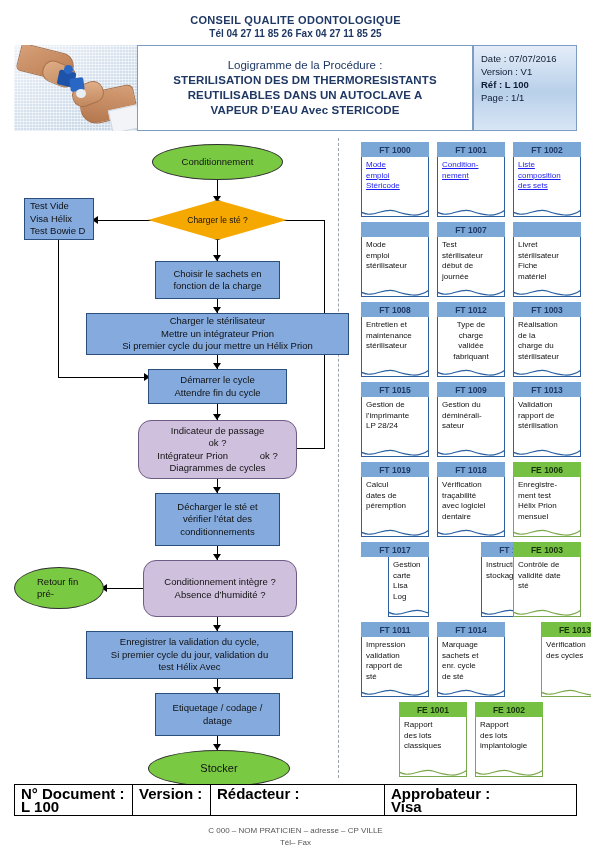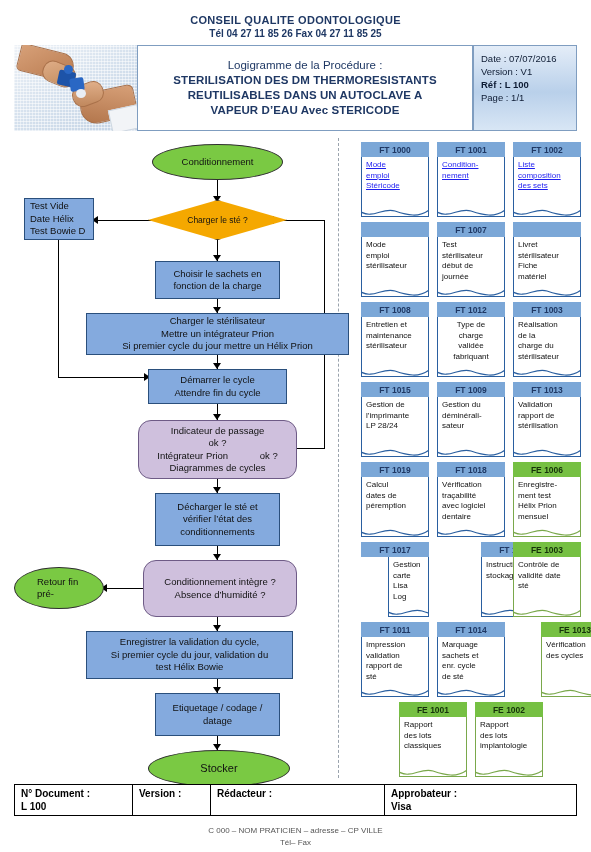--- a/index.html
+++ b/index.html
@@ -87,21 +87,21 @@
     font-size:8px;line-height:10.5px;color:#111;overflow:hidden;}
   .card.ft .cbody{background:#ffffff;border:1px solid #2a5fa0;border-top:none;}
   .card.fe .cbody{background:#ffffff;border:1px solid #7aa84b;border-top:none;}
   .card .lnkt{color:#1d1df0;text-decoration:underline;}
   .stack{position:absolute;border:1px solid #7aa84b;background:#fdfdfa;}
 
   
   .ftbl{position:absolute;left:14px;top:784px;width:563px;height:32px;
     border:1.5px solid #000;box-sizing:border-box;display:flex;background:#fff;}
   .ftbl .c{border-right:1.5px solid #000;box-sizing:border-box;padding:3px 0 0 6px;
-    font-size:10px;font-weight:bold;color:#000;line-height:12.5px;}
+    font-size:15px;font-weight:bold;color:#000;line-height:12.5px;}
   .ftbl .c:last-child{border-right:none;}
   .c1{width:118px;} .c2{width:78px;} .c3{width:174px;} .c4{flex:1;}
 
   .fnote{position:absolute;left:0;width:591px;text-align:center;font-size:8px;color:#555;}
 </style>
 </head>
 <body>
 
 <div class="hdr-title">CONSEIL QUALITE ODONTOLOGIQUE</div>
 <div class="hdr-tel">Tél 04 27 11 85 26    Fax 04 27 11 85 25</div>
@@ -191,21 +191,21 @@
 
   <div class="dia" style="left:148px;top:66px;width:139px;height:40px;">
     <div class="shape"></div>
     <div class="lbl">
         <span>Charger le sté ?</span>
       </div>
   </div>
 
   <div class="node n-plain" style="left:24px;top:64px;width:70px;height:42px;flex-direction:column;align-items:flex-start;justify-content:center;">
     <span>Test Vide</span>
-    <span>Date Hélix</span>
+    <span>Visa Hélix</span>
     <span>Test Bowie D</span>
   </div>
 
   <div class="node n-proc" style="left:155px;top:127px;width:125px;height:38px;">
     <span>Choisir le sachets en fonction de la charge</span>
   </div>
 
   <div class="node n-proc" style="left:86px;top:179px;width:263px;height:42px;flex-direction:column;">
     <span>Charger le stérilisateur</span>
     <span>Mettre un intégrateur Prion</span>
@@ -236,21 +236,21 @@
   </div>
 
   <div class="node n-term" style="left:14px;top:433px;width:90px;height:42px;flex-direction:column;align-items:flex-start;padding-left:22px;box-sizing:border-box;justify-content:center;">
     <span>Retour fin</span>
     <span>pré-</span>
   </div>
 
   <div class="node n-proc" style="left:86px;top:497px;width:207px;height:48px;flex-direction:column;">
     <span>Enregistrer la validation du cycle,</span>
     <span>Si premier cycle du jour, validation du</span>
-    <span>test Hélix Bowie</span>
+    <span>test Hélix Avec</span>
   </div>
 
   <div class="node n-proc" style="left:155px;top:559px;width:125px;height:43px;flex-direction:column;">
     <span>Etiquetage / codage /</span>
     <span>datage</span>
   </div>
 
   <div class="node n-term" style="left:148px;top:616px;width:142px;height:37px;font-size:11px;">
     <span>Stocker</span>
   </div>

